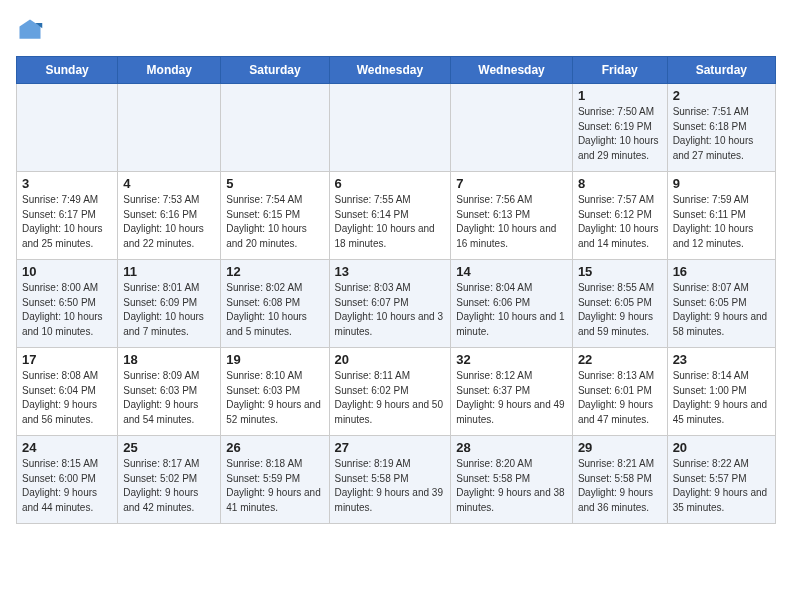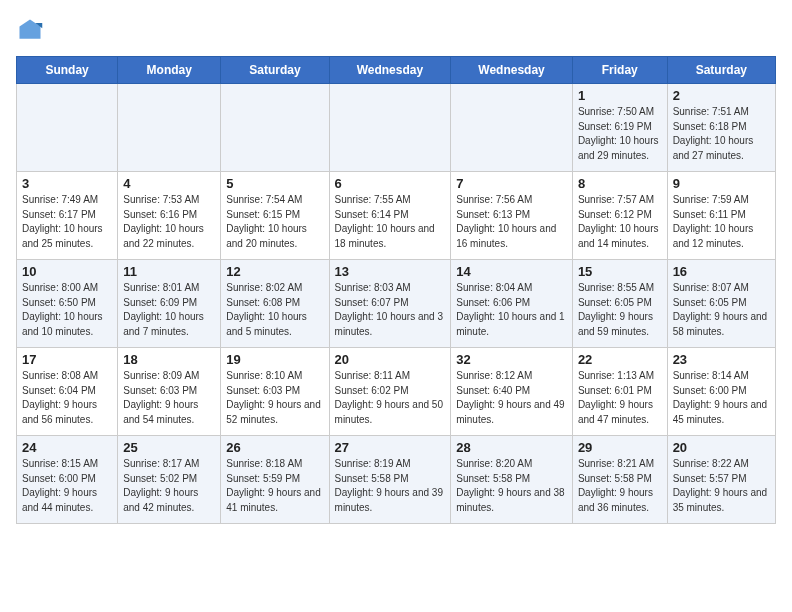--- a/index.html
+++ b/index.html
@@ -257,33 +257,33 @@
         </td>
         <td>
           <span class="day-number">20</span>
           <div class="day-info">Sunrise: 8:11 AM
 Sunset: 6:02 PM
 Daylight: 9 hours and 50 minutes.</div>
         </td>
         <td>
           <span class="day-number">32</span>
           <div class="day-info">Sunrise: 8:12 AM
-Sunset: 6:40 PM
+Sunset: 6:37 PM
 Daylight: 9 hours and 49 minutes.</div>
         </td>
         <td>
           <span class="day-number">22</span>
-          <div class="day-info">Sunrise: 1:13 AM
+          <div class="day-info">Sunrise: 8:13 AM
 Sunset: 6:01 PM
 Daylight: 9 hours and 47 minutes.</div>
         </td>
         <td>
           <span class="day-number">23</span>
           <div class="day-info">Sunrise: 8:14 AM
-Sunset: 6:00 PM
+Sunset: 1:00 PM
 Daylight: 9 hours and 45 minutes.</div>
         </td>
       </tr>
       <tr>
         <td>
           <span class="day-number">24</span>
           <div class="day-info">Sunrise: 8:15 AM
 Sunset: 6:00 PM
 Daylight: 9 hours and 44 minutes.</div>
         </td>

